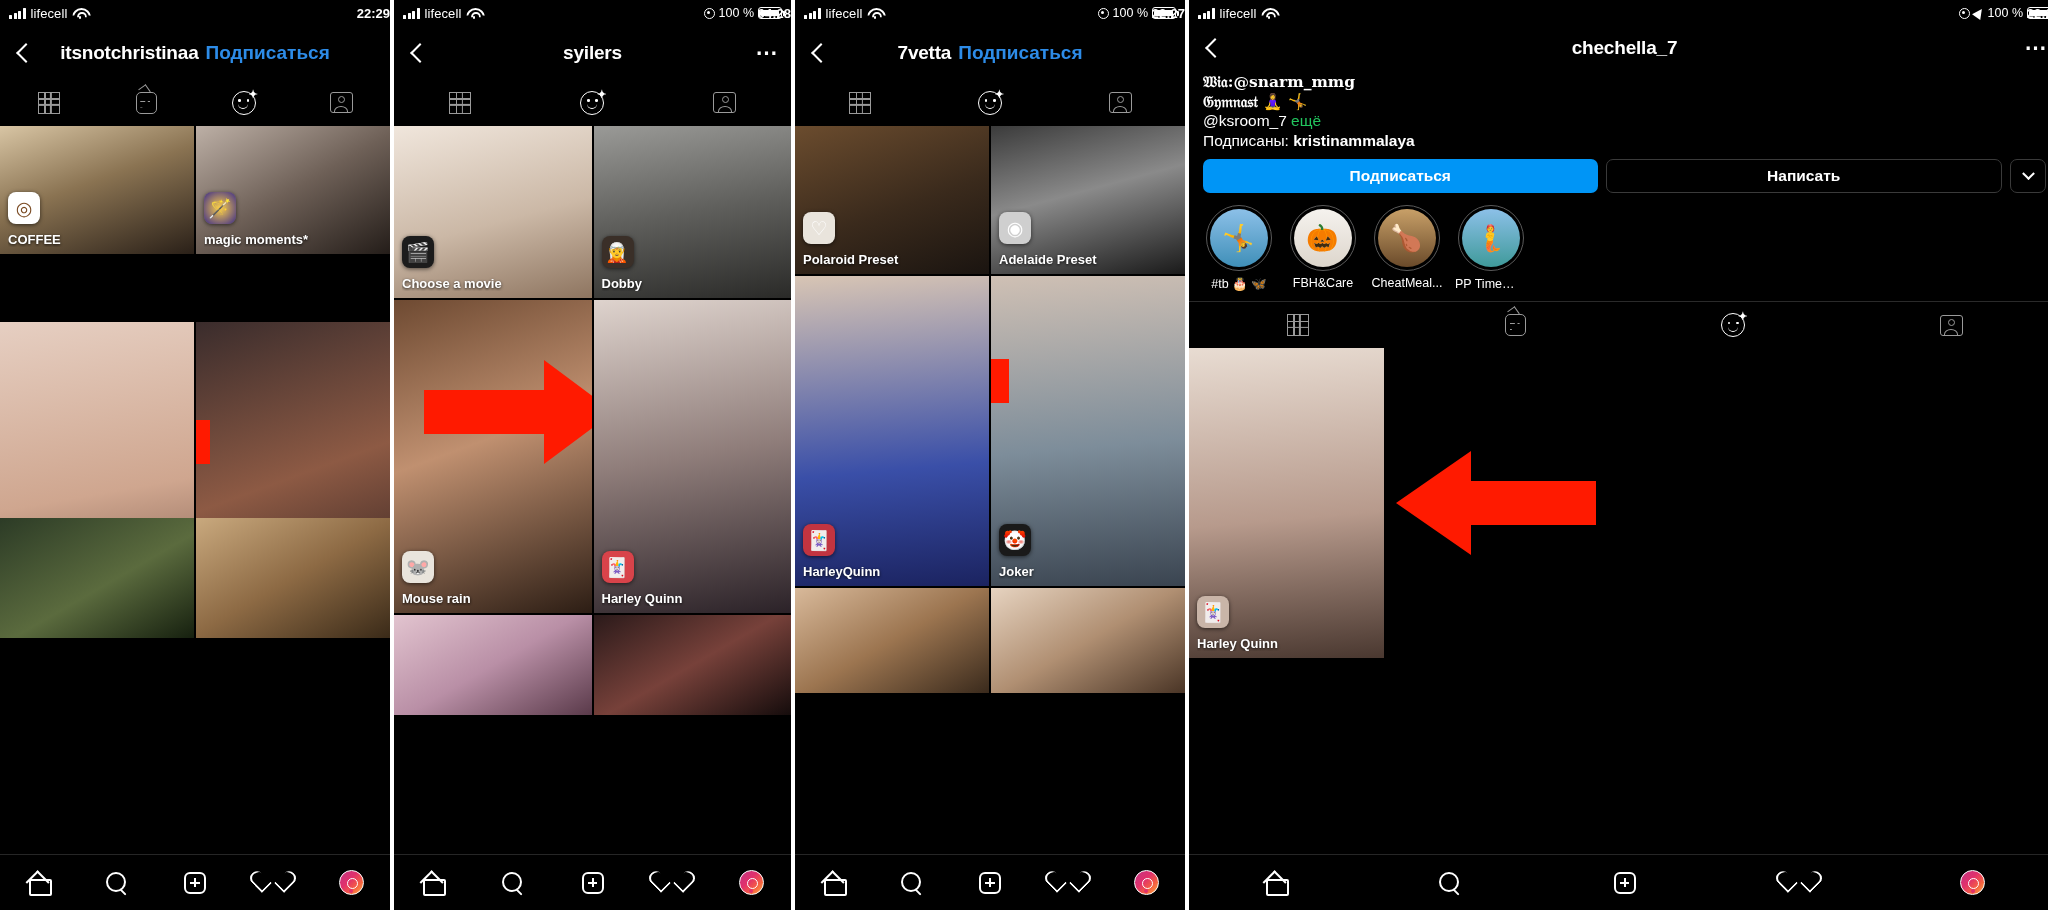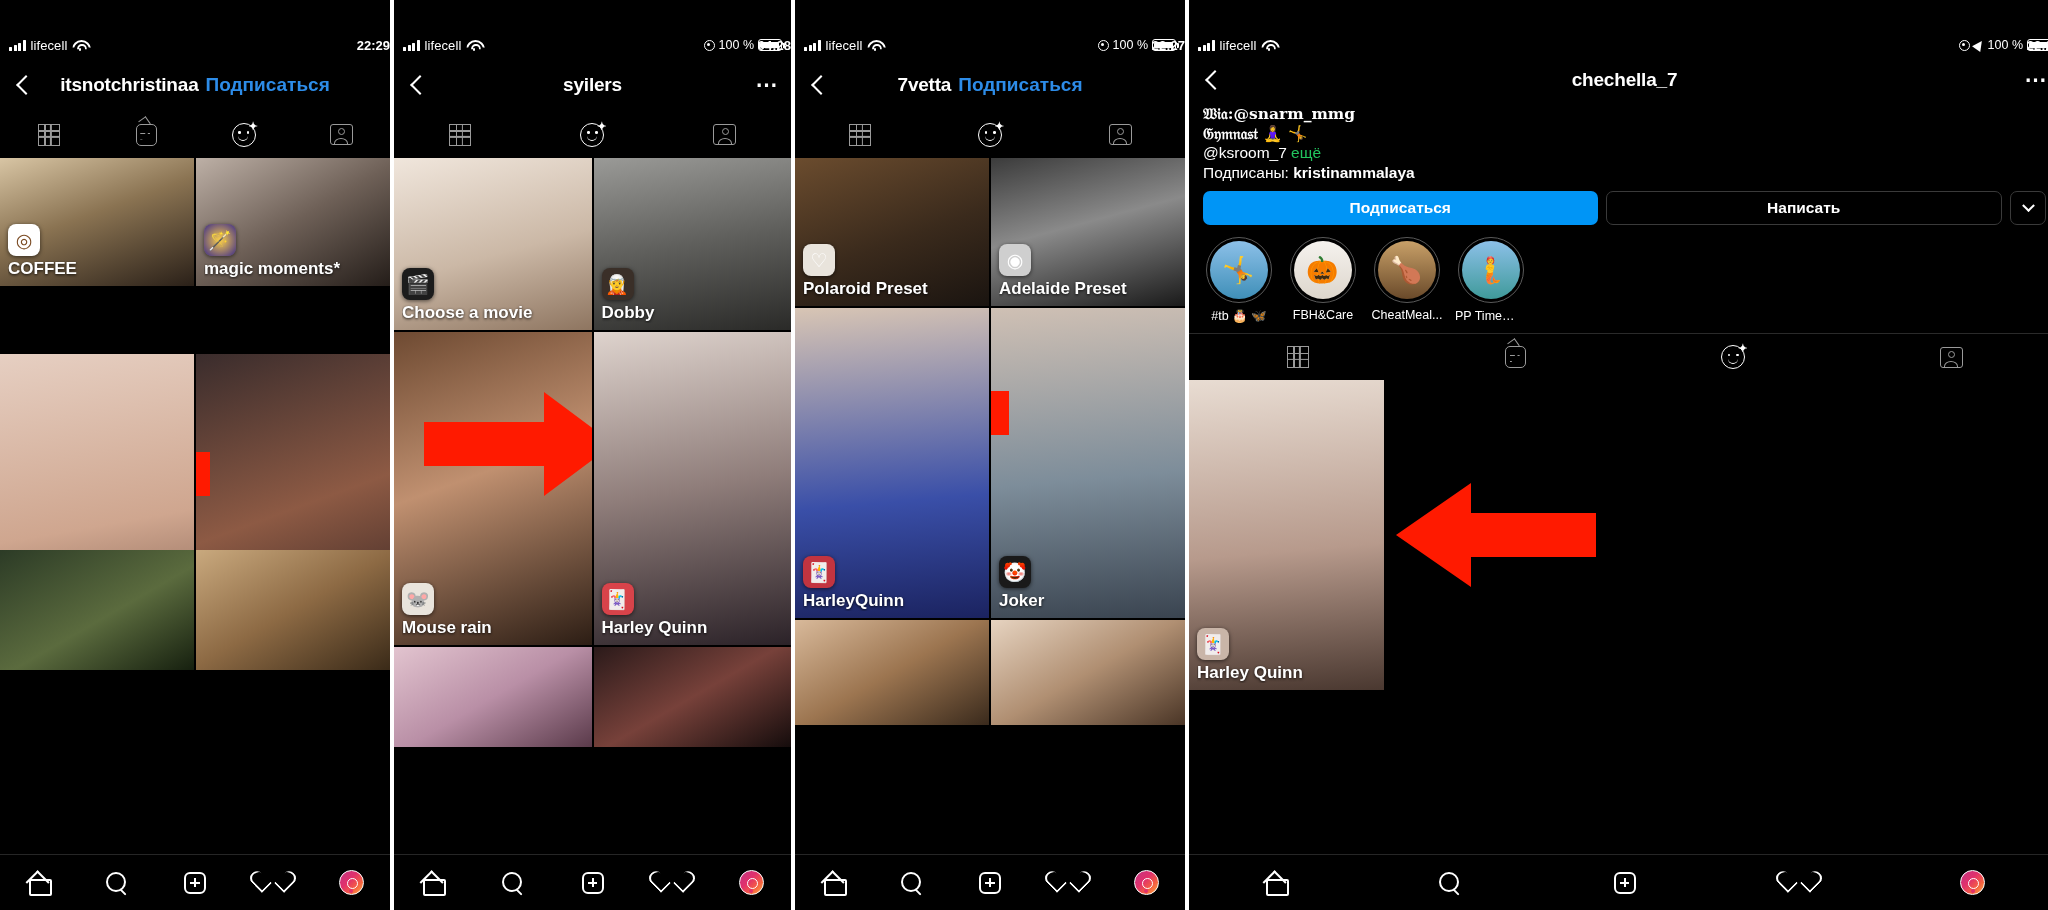--- a/index.html
+++ b/index.html
@@ -10,21 +10,21 @@
     color:#fff; overflow:hidden;
   }
   .collage { display:flex; width:2048px; height:910px; }
   .panel { position:relative; height:910px; background:#000; overflow:hidden; flex:0 0 auto; }
   .p1 { width:390px; } .p2 { width:397px; } .p3 { width:390px; } .p4 { width:871px; }
 
   
   .statusbar {
     height:26px; display:flex; align-items:center;
     padding:0 9px; font-size:13px; font-weight:bold; color:#fff;
-    position:relative; background:#000;margin-top:32px;
+    position:relative; background:#000;
   }
   .sb-left { display:flex; align-items:center; gap:5px; }
   .sig { display:flex; align-items:flex-end; gap:1.5px; height:11px; }
   .sig i { width:3px; background:#fff; border-radius:.5px; display:block; }
   .sig i:nth-child(1){height:4px}.sig i:nth-child(2){height:6px}
   .sig i:nth-child(3){height:8px}.sig i:nth-child(4){height:11px}
   .carrier { font-size:13px; font-weight:400; letter-spacing:.1px; }
   .wifi { width:15px; height:11px; position:relative; }
   .wifi::before{content:"";position:absolute;left:0;top:0;width:15px;height:15px;
     border:2.2px solid #fff;border-radius:50%;clip-path:polygon(0 0,100% 0,100% 42%,0 42%);}
@@ -68,21 +68,21 @@
   .ic-face i.l{left:5.5px} .ic-face i.r{right:5.5px}
   .ic-face u { position:absolute;left:5.5px;bottom:4.5px;width:10px;height:5px;border-bottom:1.9px solid #fff;border-radius:0 0 9px 9px; }
   .ic-face b { position:absolute;right:-3px;top:-2px;color:#fff;font-size:11px;line-height:9px; }
   .ic-tag { width:23px;height:21px;border:1.9px solid #9a9a9a;border-radius:3px;position:relative;overflow:hidden;}
   .ic-tag::before{content:"";position:absolute;left:7.2px;top:3.2px;width:5px;height:5px;border:1.7px solid #9a9a9a;border-radius:50%;}
   .ic-tag::after{content:"";position:absolute;left:3.6px;bottom:-5px;width:12px;height:9px;border:1.7px solid #9a9a9a;border-radius:50% 50% 0 0;}
 
   
   .grid { display:grid; grid-template-columns:1fr 1fr; gap:2px; background:#000; }
   .cell { position:relative; overflow:hidden; background:#111; }
-  .cell .lbl { position:absolute; left:8px; bottom:7px; right:12px; font-size:17px; font-weight:600;
+  .cell .lbl { position:absolute; left:8px; bottom:7px; right:12px; font-size:13px; font-weight:600;
     text-shadow:0 1px 3px rgba(0,0,0,.85); white-space:nowrap; overflow:hidden; text-overflow:ellipsis;margin-top:48px; }
   .cell .thumb { position:absolute; left:8px; width:32px; height:32px; border-radius:8px; overflow:hidden;
     background:#222; box-shadow:0 1px 4px rgba(0,0,0,.6); display:flex; align-items:center; justify-content:center; font-size:19px; }
   .cell .thumb.above-lbl { bottom:30px; }
   .arrow-r, .arrow-l { position:absolute; z-index:9; }
 
   
   .bottombar { position:absolute; left:0; right:0; bottom:0; height:56px; background:#000;
     display:flex; align-items:center; border-top:.5px solid #262626; }
   .bottombar > div { flex:1; display:flex; justify-content:center; align-items:center; cursor:pointer; }

